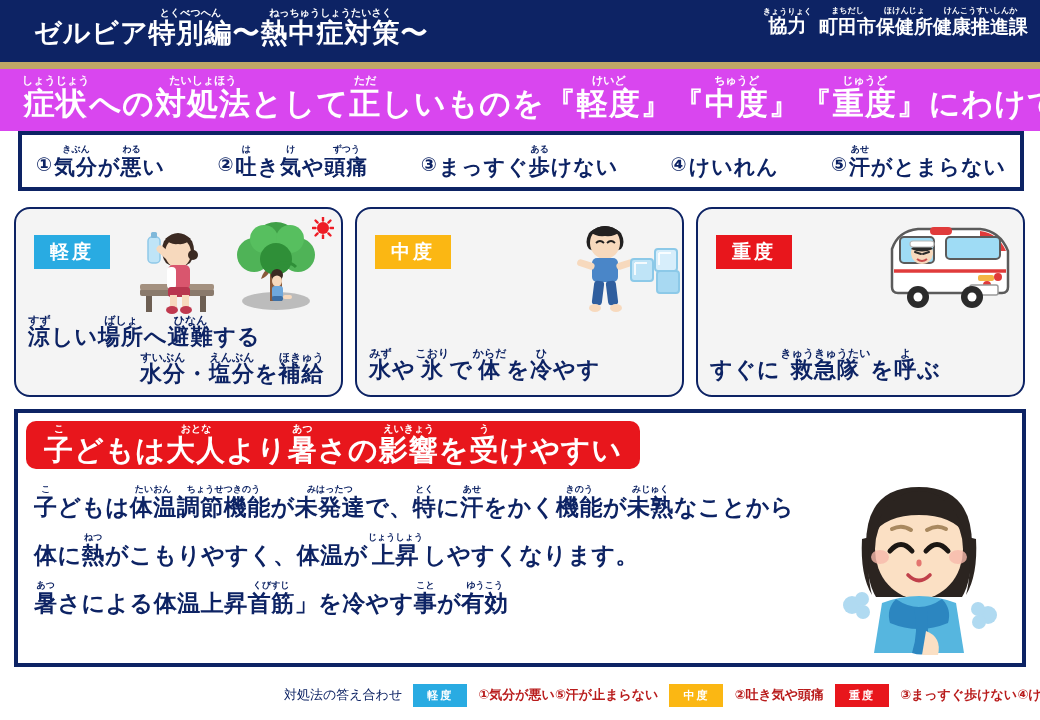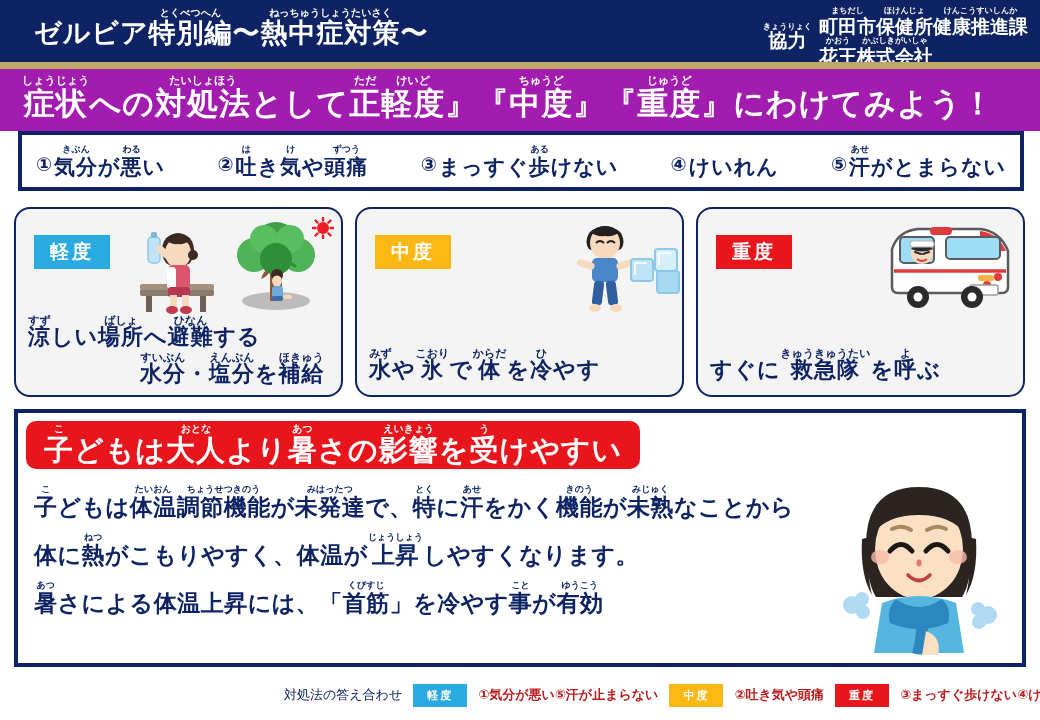--- a/index.html
+++ b/index.html
@@ -39,21 +39,21 @@
   .credit-label { display:flex; flex-direction:column; align-items:center; line-height:1; }
   .credit-label .rt { font-size:8px; color:#fff; font-weight:700; }
   .credit-label .rbase { font-size:19px; color:#fff; font-weight:900;text-align:right; }
   .credit-lines { display:flex; flex-direction:column; gap:1px; }
   .credit-lines .ruby-line .rb .rt { font-size:8px; height:10px; }
   .credit-lines .ruby-line .rb .rbase { font-size:19px; letter-spacing:0px; }
 
   
   .qbanner {
     position:absolute; left:0; top:69px; width:1040px; height:62px;
-    background:#a21caf;
+    background:#d946ef;
   }
   .qbanner-inner { position:absolute; left:22px; top:6px; }
   .qbanner-inner .rb .rt { font-size:11px; height:13px; }
   .qbanner-inner .rb .rbase { font-size:31px; font-weight:900; }
 
   .qbox {
     position:absolute; left:18px; top:131px; width:1006px; height:60px;
     background:#ffffff; border:4px solid #0d2364;
     display:flex; align-items:center;
   }
@@ -176,30 +176,20 @@
             </span>
             <span class="rb">
               <span class="rt">ほけんじょ</span>
               <span class="rbase">保健所</span>
             </span>
             <span class="rb">
               <span class="rt">けんこうすいしんか</span>
               <span class="rbase">健康推進課</span>
             </span>
           </div>
-        <div class="ruby-line" id="credit2">
-            <span class="rb">
-              <span class="rt">かおう</span>
-              <span class="rbase">花王</span>
-            </span>
-            <span class="rb">
-              <span class="rt">かぶしきがいしゃ</span>
-              <span class="rbase">株式会社</span>
-            </span>
-          </div>
       </div>
     </div>
   </div>
   <div class="header-gold"></div>
 
   <div class="qbanner">
     <div class="qbanner-inner ruby-line" id="qbanner-ruby">
         <span class="rb">
           <span class="rt">しょうじょう</span>
           <span class="rbase">症状</span>
@@ -212,20 +202,24 @@
           <span class="rt">たいしょほう</span>
           <span class="rbase">対処法</span>
         </span>
         <span class="rb">
           <span class="rt"></span>
           <span class="rbase">として</span>
         </span>
         <span class="rb">
           <span class="rt">ただ</span>
           <span class="rbase">正</span>
+        </span>
+        <span class="rb">
+          <span class="rt"></span>
+          <span class="rbase">しいものを『</span>
         </span>
         <span class="rb">
           <span class="rt">けいど</span>
           <span class="rbase">軽度</span>
         </span>
         <span class="rb">
           <span class="rt"></span>
           <span class="rbase">』『</span>
         </span>
         <span class="rb">
@@ -713,24 +707,20 @@
             <span class="rt">あつ</span>
             <span class="rbase">暑</span>
           </span>
           <span class="rb">
             <span class="rt"></span>
             <span class="rbase">さによる</span>
           </span>
           <span class="rb">
             <span class="rt"></span>
             <span class="rbase">体温上昇</span>
-          </span>
-          <span class="rb">
-            <span class="rt"></span>
-            <span class="rbase">には、「</span>
           </span>
           <span class="rb">
             <span class="rt">くびすじ</span>
             <span class="rbase">首筋</span>
           </span>
           <span class="rb">
             <span class="rt"></span>
             <span class="rbase">」を</span>
           </span>
           <span class="rb">

